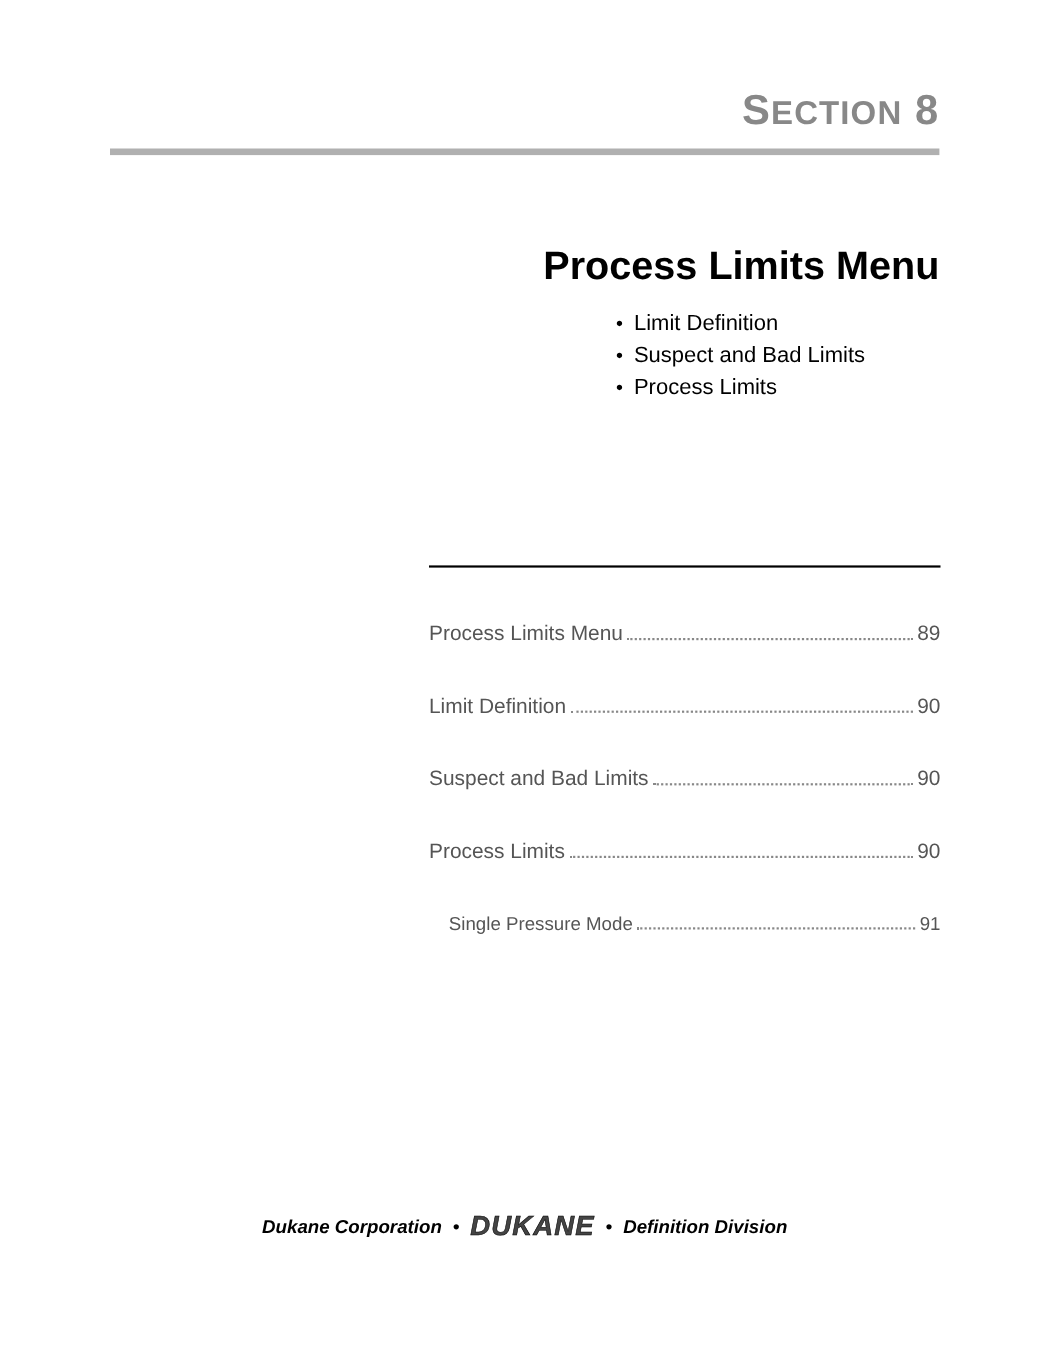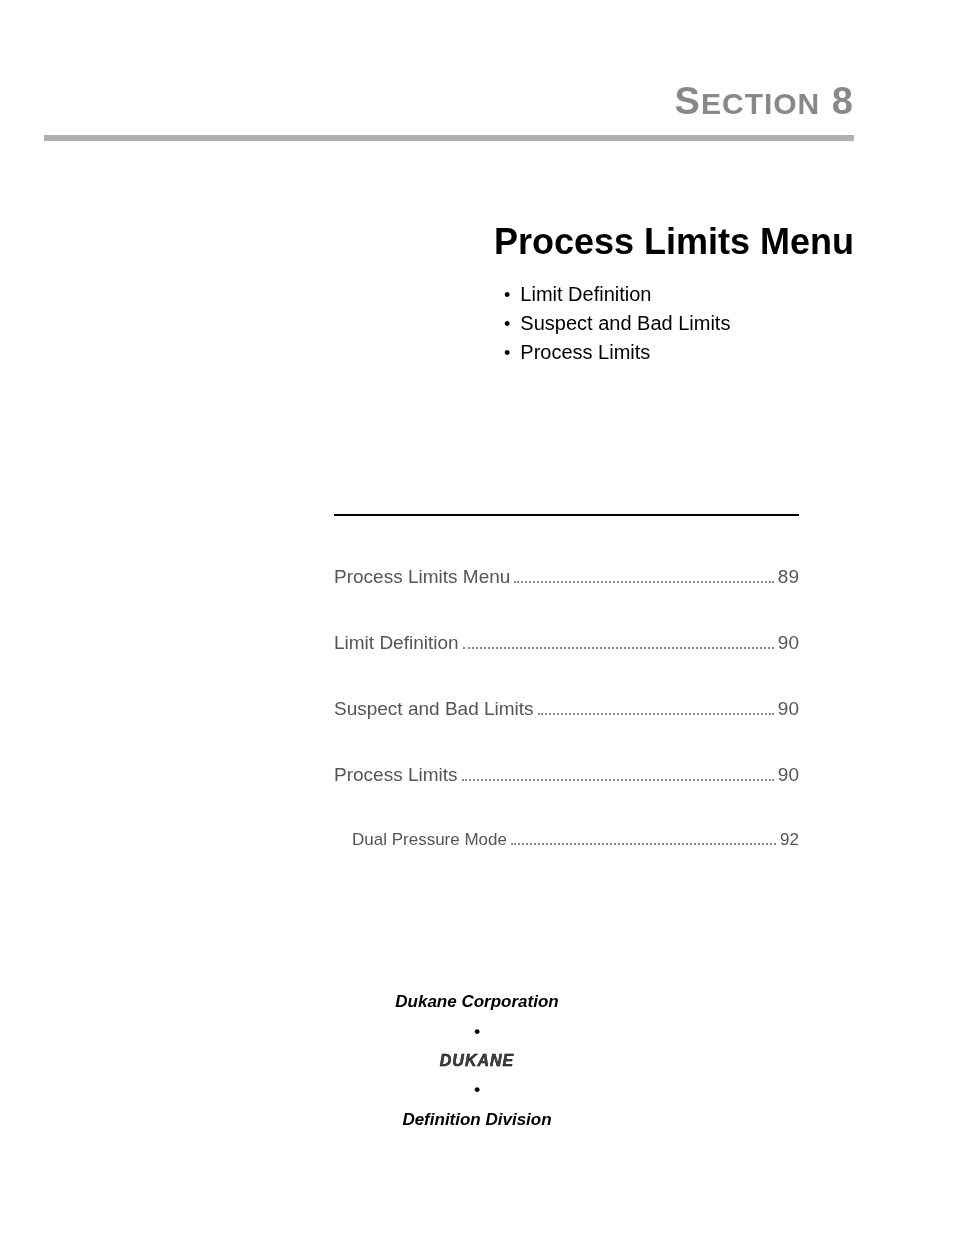--- a/index.html
+++ b/index.html
@@ -8,21 +8,21 @@
       box-sizing: border-box;
     }
     body {
       width: 954px;
       height: 1235px;
       background: #ffffff;
       font-family: Georgia, 'Times New Roman', serif;
       position: relative;
     }
     .page {
-      padding: 80px 100px 60px 44px;
+      padding: 80px 100px 60px 100px;
       height: 100%;
       position: relative;
     }
     .section-header {
       text-align: right;
       margin-bottom: 12px;
     }
     .section-label {
       font-family: Arial, Helvetica, sans-serif;
       font-size: 38px;
@@ -107,27 +107,26 @@
       text-align: center;
       font-family: Arial, Helvetica, sans-serif;
       font-size: 17px;
       font-weight: bold;
       font-style: italic;
       color: #000000;
       display: flex;
       justify-content: center;
       align-items: center;
       gap: 10px;
-      flex-direction: column;
     }
     .footer-logo {
       font-family: Arial, sans-serif;
       font-style: italic;
       font-weight: bold;
-      font-size: 16px;
+      font-size: 25px;
       letter-spacing: 1px;
       color: #444;
       text-shadow: 1px 0 0 #fff, -1px 0 0 #fff, 0 1px 0 #fff, 0 -1px 0 #fff;
       -webkit-text-stroke: 0.5px #000;
     }
   </style>
 </head>
 <body>
 
 <div class="page">
@@ -173,23 +172,23 @@
       <span class="toc-title">Suspect and Bad Limits</span>
       <span class="toc-dots"></span>
       <span class="toc-page">90</span>
     </div>
     <div class="toc-row level-0">
       <span class="toc-title">Process Limits</span>
       <span class="toc-dots"></span>
       <span class="toc-page">90</span>
     </div>
     <div class="toc-row level-1">
-      <span class="toc-title">Dual Pressure Mode</span>
+      <span class="toc-title">Single Pressure Mode</span>
       <span class="toc-dots"></span>
-      <span class="toc-page">92</span>
+      <span class="toc-page">91</span>
     </div>
   </div>
 
   <div class="footer">
     <span>Dukane Corporation</span>
     <span>•</span>
     <span class="footer-logo">DUKANE</span>
     <span>•</span>
     <span>Definition Division</span>
   </div>

